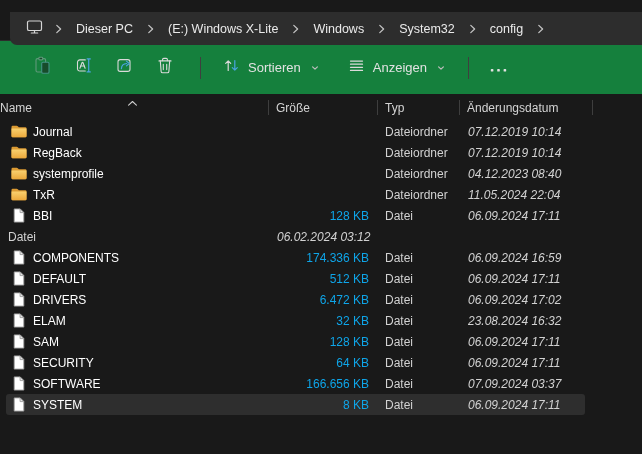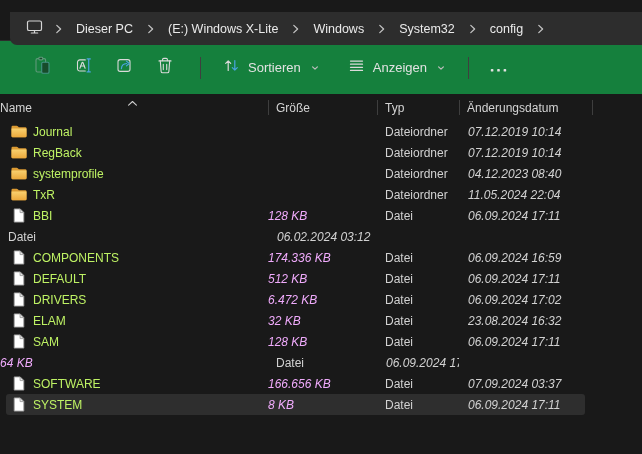--- a/index.html
+++ b/index.html
@@ -74,22 +74,22 @@
     position: relative; height: 21px; align-items: center;
     font-size: 12px; cursor: default;
   }
   .row.selected::before {
     content: ""; position: absolute; left: 6px; right: 57px; top: 0; bottom: 0;
     background: #2e2e2e; border-radius: 3px; z-index: 0;
   }
   .cell { position: relative; z-index: 1; white-space: nowrap; overflow: hidden; }
   .name-cell { display: flex; align-items: center; padding-left: 10px; gap: 6px; }
   .icon-holder { width: 17px; display: flex; align-items: center; justify-content: center; flex: none; }
-  .name-text { color: #bef264; }
-  .size-cell { text-align: left; padding-right: 8px; color: #f0abfc; font-style: italic; }
+  .name-text { color: #ffffff; }
+  .size-cell { text-align: right; padding-right: 8px; color: #0ea5e9; }
   .type-cell { padding-left: 8px; color: #d2d2d2; }
   .date-cell { padding-left: 9px; color: #d2d2d2; font-style: italic; }
 </style>
 </head>
 <body>
 
 <svg width="0" height="0" style="position:absolute">
   <defs>
     <linearGradient id="folderGrad" x1="0" y1="0" x2="0" y2="1">
       <stop offset="0" stop-color="#f9d06e"></stop>
@@ -403,20 +403,29 @@
   </svg>
         </span>
       <span class="name-text">SAM</span>
     </div>
     <div class="cell size-cell">128 KB</div>
     <div class="cell type-cell">Datei</div>
     <div class="cell date-cell">06.09.2024 17:11</div>
     <div class="cell"></div>
   </div>
     <div class="row grid-cols">
+    <div class="cell name-cell">
+      <span class="icon-holder">
+          <svg width="12" height="15" viewBox="0 0 12 15">
+    <path d="M1.2 0.9 H7.1 L10.8 4.6 V14.1 H1.2 Z" fill="#ffffff" stroke="#9c9c9c" stroke-width="0.9" stroke-linejoin="round"></path>
+    <path d="M7.1 0.9 V4.6 H10.8 Z" fill="#e6e6e6" stroke="#9c9c9c" stroke-width="0.9" stroke-linejoin="round"></path>
+  </svg>
+        </span>
+      <span class="name-text">SECURITY</span>
+    </div>
     <div class="cell size-cell">64 KB</div>
     <div class="cell type-cell">Datei</div>
     <div class="cell date-cell">06.09.2024 17:11</div>
     <div class="cell"></div>
   </div>
     <div class="row grid-cols">
     <div class="cell name-cell">
       <span class="icon-holder">
           <svg width="12" height="15" viewBox="0 0 12 15">
     <path d="M1.2 0.9 H7.1 L10.8 4.6 V14.1 H1.2 Z" fill="#ffffff" stroke="#9c9c9c" stroke-width="0.9" stroke-linejoin="round"></path>

